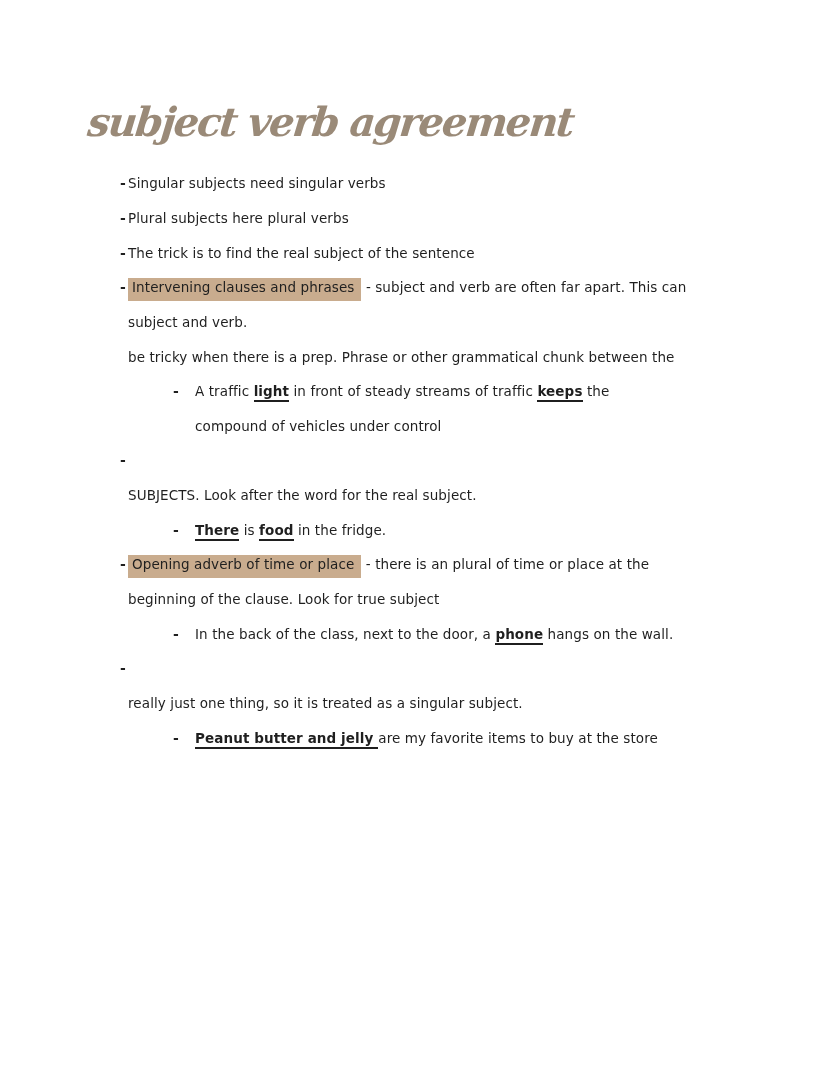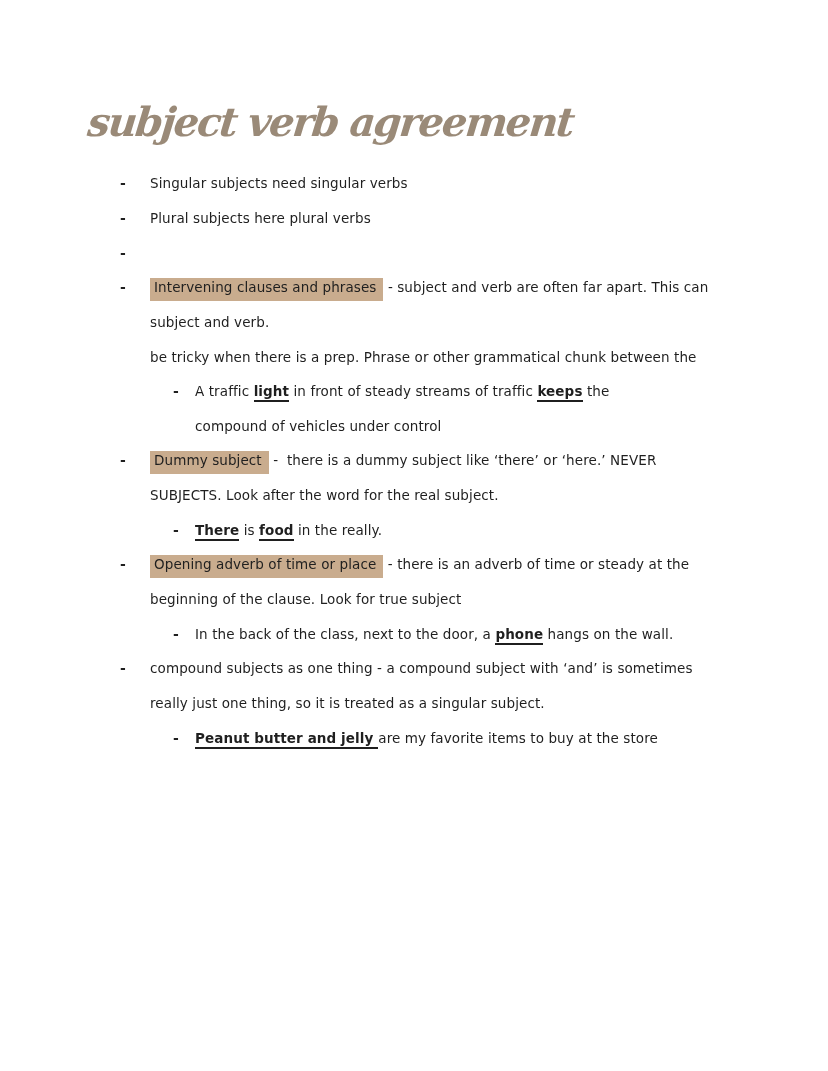--- a/index.html
+++ b/index.html
@@ -52,21 +52,21 @@
   .line.lv1 .dash{left:120px;}
   .line.lv2 .dash{left:173px;}
   .content{
     position:absolute;
     top:50%;
     transform:translateY(-50%);
     white-space:pre;
     font-size:13.5px;
     letter-spacing:0.1px;
   }
-  .line.lv1 .content{left:150px;}
+  .line.lv1 .content{left:128px;}
   .line.lv2 .content{left:195px;}
   .seg{display:inline;}
   .seg.hl{
     background:var(--hl);
     padding:1px 7px 6px 4px;
   }
   .seg.b{font-weight:bold;}
   .seg.u{
     border-bottom:2.5px solid var(--ink);
     padding-bottom:1px;
@@ -81,63 +81,62 @@
       <div class="line lv1">
         <span class="dash">-</span>
         <span class="content"><span class="seg ">Singular subjects need singular verbs</span></span>
       </div>
       <div class="line lv1">
         <span class="dash">-</span>
         <span class="content"><span class="seg ">Plural subjects here plural verbs</span></span>
       </div>
       <div class="line lv1">
         <span class="dash">-</span>
+        <span class="content"><span class="seg ">The trick is to find the real subject of the sentence</span></span>
       </div>
       <div class="line lv1">
         <span class="dash">-</span>
         <span class="content"><span class="seg hl">Intervening clauses and phrases</span><span class="seg "> - subject and verb are often far apart. This can</span></span>
       </div>
       <div class="line lv1">
         <span class="content"><span class="seg ">subject and verb.</span></span>
       </div>
       <div class="line lv1">
         <span class="content"><span class="seg ">be tricky when there is a prep. Phrase or other grammatical chunk between the</span></span>
       </div>
       <div class="line lv2">
         <span class="dash">-</span>
         <span class="content"><span class="seg ">A traffic </span><span class="seg b u">light</span><span class="seg "> in front of steady streams of traffic </span><span class="seg b u">keeps</span><span class="seg "> the</span></span>
       </div>
       <div class="line lv2">
         <span class="content"><span class="seg ">compound of vehicles under control</span></span>
       </div>
       <div class="line lv1">
         <span class="dash">-</span>
-        <span class="content"><span class="seg hl">Dummy subject</span><span class="seg "> -  there is a dummy subject like ‘there’ or ‘here.’ NEVER</span></span>
       </div>
       <div class="line lv1">
         <span class="content"><span class="seg ">SUBJECTS. Look after the word for the real subject.</span></span>
       </div>
       <div class="line lv2">
         <span class="dash">-</span>
-        <span class="content"><span class="seg b u">There</span><span class="seg "> is </span><span class="seg b u">food</span><span class="seg "> in the really.</span></span>
+        <span class="content"><span class="seg b u">There</span><span class="seg "> is </span><span class="seg b u">food</span><span class="seg "> in the fridge.</span></span>
       </div>
       <div class="line lv1">
         <span class="dash">-</span>
-        <span class="content"><span class="seg hl">Opening adverb of time or place</span><span class="seg "> - there is an adverb of time or steady at the</span></span>
+        <span class="content"><span class="seg hl">Opening adverb of time or place</span><span class="seg "> - there is an plural of time or place at the</span></span>
       </div>
       <div class="line lv1">
         <span class="content"><span class="seg ">beginning of the clause. Look for true subject</span></span>
       </div>
       <div class="line lv2">
         <span class="dash">-</span>
         <span class="content"><span class="seg ">In the back of the class, next to the door, a </span><span class="seg b u">phone</span><span class="seg "> hangs on the wall.</span></span>
       </div>
       <div class="line lv1">
         <span class="dash">-</span>
-        <span class="content"><span class="seg ">compound subjects as one thing - a compound subject with ‘and’ is sometimes</span></span>
       </div>
       <div class="line lv1">
         <span class="content"><span class="seg ">really just one thing, so it is treated as a singular subject.</span></span>
       </div>
       <div class="line lv2">
         <span class="dash">-</span>
         <span class="content"><span class="seg b u">Peanut butter and jelly </span><span class="seg ">are my favorite items to buy at the store</span></span>
       </div>
     </div>
 </div>

